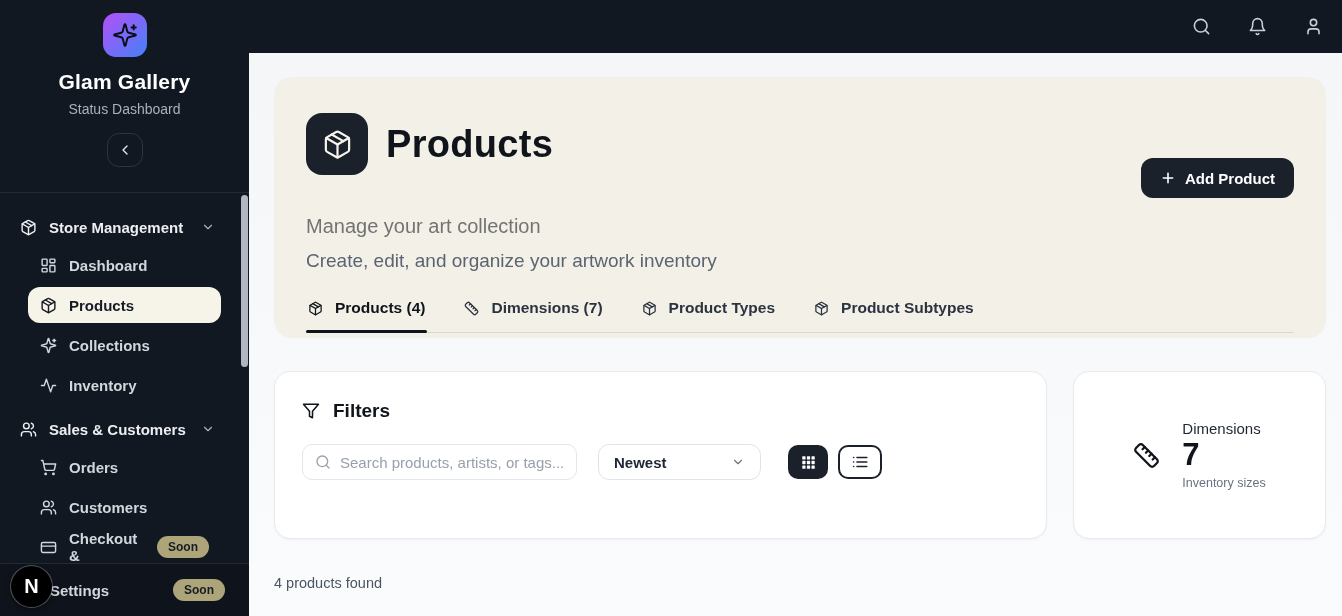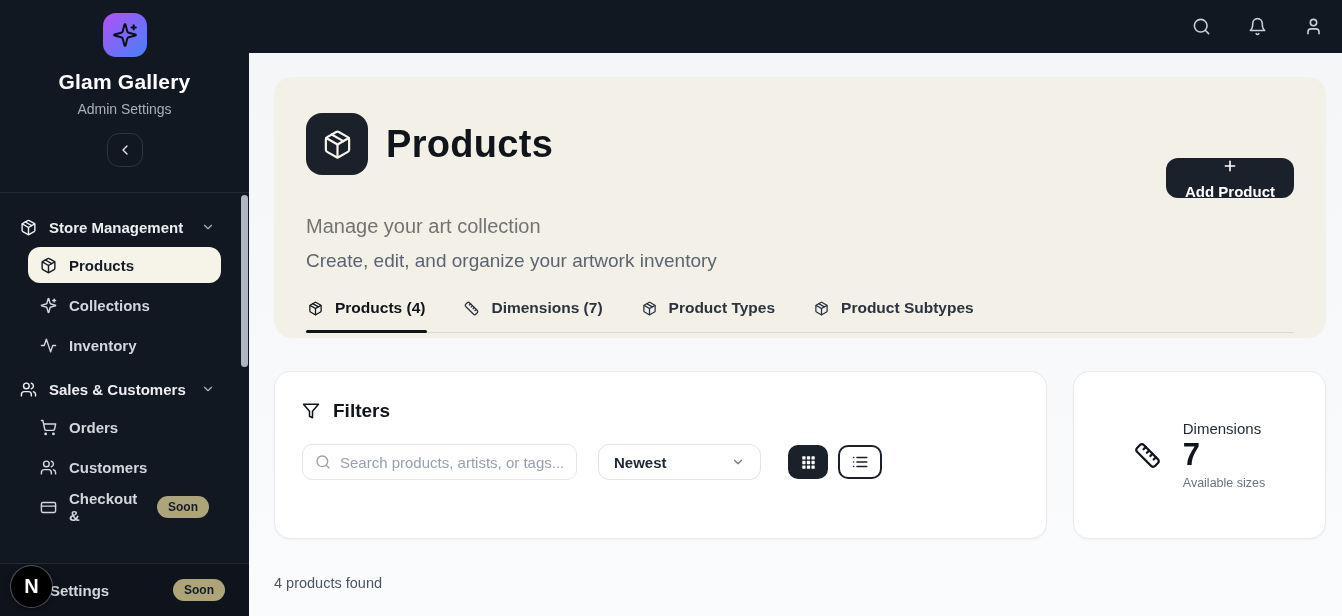--- a/index.html
+++ b/index.html
@@ -37,21 +37,21 @@
   .main { flex:1; display:flex; flex-direction:column; min-width:0; }
   .topbar { height:53px; min-height:53px; background:#121821; display:flex; align-items:center; justify-content:flex-end; gap:37px; padding-right:19px; color:#c9d0d8; }
   .tb-icon { cursor:pointer; display:flex; }
 
   .content { flex:1; padding:24px 16px 0 25px; overflow:hidden; background:linear-gradient(180deg,#f5f6f8,#fafbfc); }
 
   .header-card { background:#f3f1e7; border-radius:18px; padding:36px 32px 0; height:261px; }
   .hc-top { display:flex; align-items:flex-start; }
   .icon-tile { width:62px; height:62px; background:#1b212b; border-radius:16px; display:flex; align-items:center; justify-content:center; color:#f6f4ec; margin-right:18px; }
   .hc-title { font-size:38px; font-weight:bold; color:#10151c; line-height:62px; letter-spacing:.3px; }
-  .add-btn { margin-left:auto; margin-top:45px; background:#1b212b; color:#fff; border:none; border-radius:12px; height:40px; padding:0 19px; font-size:15px; font-weight:bold; display:flex; align-items:center; gap:9px; cursor:pointer; font-family:inherit;flex-direction:column; }
+  .add-btn { margin-left:auto; margin-top:45px; background:#1b212b; color:#fff; border:none; border-radius:12px; height:40px; padding:0 19px; font-size:15px; font-weight:bold; display:flex; align-items:center; gap:9px; cursor:pointer; font-family:inherit; }
   .hc-sub { font-size:20px; color:#737373; margin-top:17px; }
   .hc-desc { font-size:19px; color:#5b6472; margin-top:12px; }
   .tabs { display:flex; gap:35px; margin-top:27px; border-bottom:1px solid #dbd8ca; }
   .tab { display:flex; align-items:center; gap:12px; padding:0 2px 15px; font-size:15.5px; font-weight:600; color:#2b3340; cursor:pointer; position:relative; }
   .tab.active { color:#10151c; }
   .tab.active::after { content:""; position:absolute; left:0; right:0; bottom:-1px; height:3px; background:#10151c; border-radius:2px; }
 
   .mid-row { display:flex; gap:26px; margin-top:33px; height:168px; }
   .filters-card { width:773px; min-width:773px; background:#fff; border:1px solid #e8eaee; border-radius:16px; padding:28px 27px; box-shadow:0 1px 2px rgba(16,24,40,.04); }
   .f-head { display:flex; align-items:center; gap:13px; color:#10151c; }
@@ -180,21 +180,21 @@
 <aside class="sidebar">
   <div class="sb-head">
     <div class="logo">
       <span>
           <svg class="ic" width="26" height="26" viewBox="0 0 24 24" style="stroke-width:1.8">
             <use href="#i-sparkles"></use>
           </svg>
         </span>
     </div>
     <div class="brand-name">Glam Gallery</div>
-    <div class="brand-sub">Admin Settings</div>
+    <div class="brand-sub">Status Dashboard</div>
     <button class="collapse-btn">
       <span>
           <svg class="ic" width="16" height="16" viewBox="0 0 24 24">
             <use href="#i-chev-left"></use>
           </svg>
         </span>
     </button>
   </div>
 
   <nav class="sb-nav">
@@ -203,20 +203,28 @@
           <svg class="ic" width="17" height="17" viewBox="0 0 24 24">
             <use href="#i-package"></use>
           </svg>
         </span>
       <span>Store Management</span>
       <span class="chev">
           <svg class="ic" width="14" height="14" viewBox="0 0 24 24">
             <use href="#i-chev-down"></use>
           </svg>
         </span>
+    </div>
+    <div class="nav-item">
+      <span>
+          <svg class="ic" width="17" height="17" viewBox="0 0 24 24">
+            <use href="#i-dashboard"></use>
+          </svg>
+        </span>
+      <span>Dashboard</span>
     </div>
     <div class="nav-item active">
       <span>
           <svg class="ic" width="17" height="17" viewBox="0 0 24 24">
             <use href="#i-package"></use>
           </svg>
         </span>
       <span>Products</span>
     </div>
     <div class="nav-item">
@@ -414,21 +422,21 @@
 
       <section class="stats-card">
         <span class="stats-icon">
             <svg class="ic" width="27" height="27" viewBox="0 0 24 24">
               <use href="#i-ruler"></use>
             </svg>
           </span>
         <div>
           <div class="stats-label">Dimensions</div>
           <div class="stats-value">7</div>
-          <div class="stats-sub">Available sizes</div>
+          <div class="stats-sub">Inventory sizes</div>
         </div>
       </section>
     </div>
 
     <div class="results">4 products found</div>
 
     <div class="product-grid">
       <div class="product-card">
         <div class="product-thumb"></div>
       </div>

